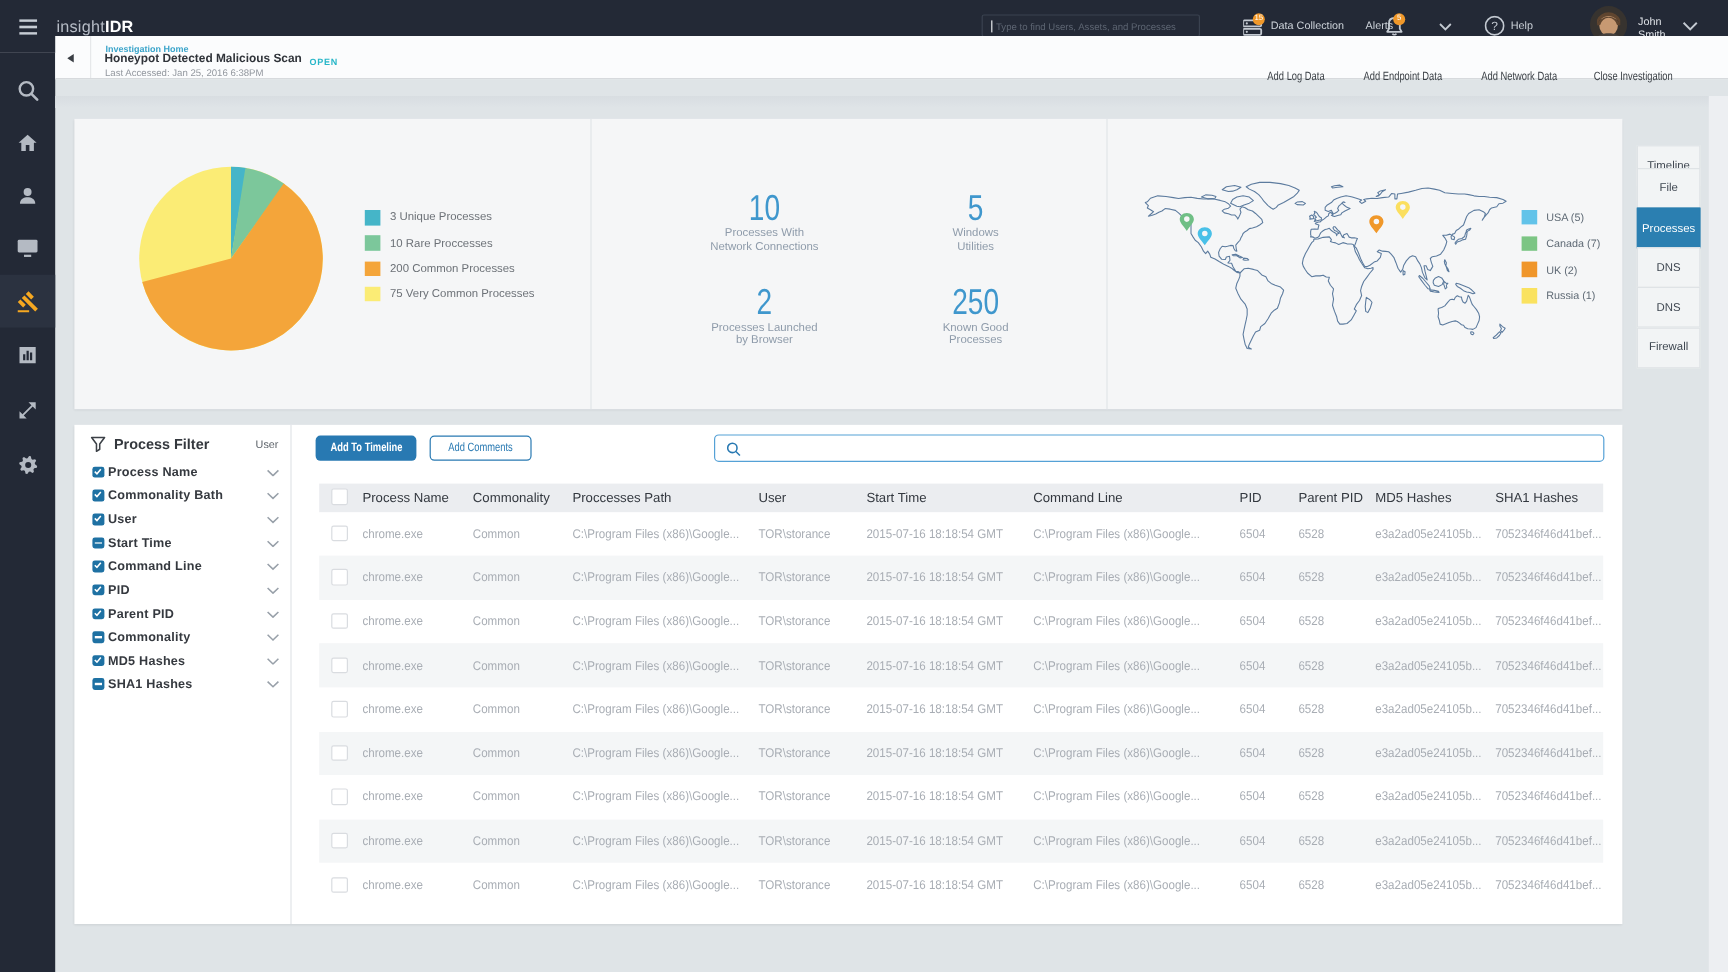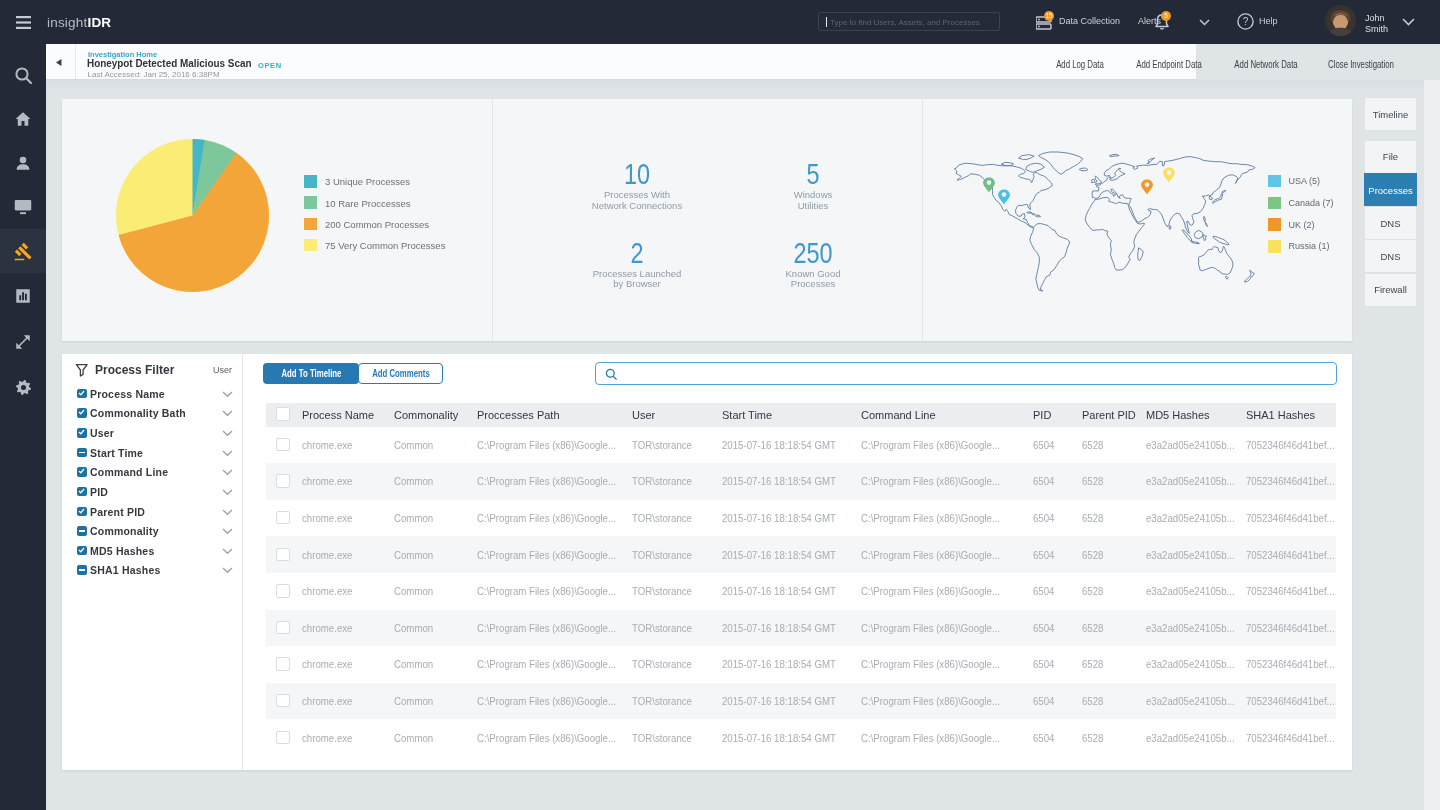--- a/index.html
+++ b/index.html
@@ -1,36 +1,36 @@
 <!DOCTYPE html>
 <html><head><meta charset="utf-8"><style>
 *{margin:0;padding:0;box-sizing:border-box}
 html,body{width:1440px;height:810px;overflow:hidden}
 body{font-family:"Liberation Sans",sans-serif;background:#dfe4e7;position:relative}
 .abs{position:absolute}
 .topbar{position:absolute;left:0;top:0;width:1440px;height:44px;background:#232936}
 .sidebar{position:absolute;left:0;top:44px;width:46px;height:766px;background:#232936}
-.subhead{position:absolute;left:46px;top:44px;width:1150px;height:36px;background:#fbfcfd;border-bottom:1px solid #d7dadd}
+.subhead{position:absolute;left:46px;top:30px;width:1394px;height:36px;background:#fbfcfd;border-bottom:1px solid #d7dadd}
 .panel1{position:absolute;left:62px;top:99px;width:1290px;height:242px;background:#f5f6f7;box-shadow:0 1px 2px rgba(0,0,0,.08)}
 .panel2{position:absolute;left:62px;top:354px;width:1290px;height:416px;background:#ffffff;box-shadow:0 1px 2px rgba(0,0,0,.08)}
 .vdiv{position:absolute;top:0;width:1px;height:100%;background:#e2e5e8}
 .tab{position:absolute;left:1364px;width:53px;height:34px;background:#f2f4f5;border:1px solid #dfe3e6;color:#3f4751;font-size:9.5px;display:flex;align-items:center;justify-content:center}
 .tab.on{background:#2b7fb1;border-color:#2b7fb1;color:#fff}
 .hlink{position:absolute;top:58.5px;font-size:10px;color:#3b4046;transform:translateX(-50%);white-space:nowrap}
 .sx{display:inline-block;transform:scaleX(0.78);transform-origin:center}
 .lgsq{position:absolute;width:12.5px;height:12.5px}
 .lgtx{position:absolute;font-size:9.5px;color:#6c7177;white-space:nowrap;transform:translateY(-50%)}
 .statnum{position:absolute;font-size:30px;color:#3f97cd;transform:translate(-50%,-50%)}
 .statlab{position:absolute;font-size:9.5px;color:#8e9baa;text-align:center;transform:translateX(-50%);line-height:10.8px;white-space:nowrap}
 .fitem{position:absolute;left:74px;width:160px;height:19.6px}
 .fcb{position:absolute;left:3px;top:5px;width:9.5px;height:9.5px;background:#1e71a3;border-radius:2px;color:#fff;text-align:center;line-height:9.5px;font-size:8px}
 .flab{position:absolute;left:16px;top:4px;font-size:10.5px;font-weight:bold;letter-spacing:0.2px;color:#35393f;white-space:nowrap}
 .fchev{position:absolute;left:148px;top:7px}
-.btn1{position:absolute;left:263px;top:363px;width:96px;height:21px;background:#2879b2;border-radius:4px;color:#fff;font-size:10px;font-weight:bold;text-align:center;line-height:21px}
-.btn2{position:absolute;left:358px;top:363px;width:85px;height:21px;background:#fff;border:1px solid #2879b2;border-radius:4px;color:#2879b2;font-size:10px;font-weight:bold;text-align:center;line-height:19px}
+.btn1{position:absolute;left:263px;top:363px;width:84px;height:21px;background:#2879b2;border-radius:4px;color:#fff;font-size:10px;font-weight:bold;text-align:center;line-height:21px}
+.btn2{position:absolute;left:358px;top:363px;width:85px;height:21px;background:#fff;border:1px solid #2879b2;border-radius:4px;color:#2879b2;font-size:10px;font-weight:normal;text-align:center;line-height:19px}
 .tsearch{position:absolute;left:595px;top:362px;width:742px;height:23px;background:#fff;border:1px solid #55a1d6;border-radius:4px}
 .thead{position:absolute;left:266px;top:403px;width:1070px;height:23.5px;background:#ebedf0}
 .trow{position:absolute;left:266px;width:1070px;height:36.6px}
 .rcb{position:absolute;left:10px;top:50%;margin-top:-7px;width:13.5px;height:13.5px;border:1px solid #d9dce0;border-radius:2px;background:#fff}
 .cell{position:absolute;top:50%;transform:translateY(-50%) scaleX(0.92);transform-origin:left center;font-size:10.5px;color:#a8adb4;white-space:nowrap}
 .hcell{position:absolute;top:50%;transform:translateY(-50%);font-size:11px;color:#33383f;white-space:nowrap}
 </style></head><body>
 <div class="topbar">
 <svg class="abs" style="left:16px;top:16px" width="15" height="13">
       <rect x="0" y="0" width="15" height="2.2" fill="#c6ccd4"></rect>
@@ -202,21 +202,21 @@
     <circle cx="0" cy="-1.4" r="2.3" fill="#f5f6f7"></circle>
   </svg>
 <div class="lgsq" style="left:1268px;top:174.8px;background:#62c3e9"></div>
 <div class="lgtx" style="left:1288.5px;top:181.0px;font-size:9px;color:#5f6a75">USA (5)</div>
 <div class="lgsq" style="left:1268px;top:196.6px;background:#7cc584"></div>
 <div class="lgtx" style="left:1288.5px;top:202.8px;font-size:9px;color:#5f6a75">Canada (7)</div>
 <div class="lgsq" style="left:1268px;top:218.4px;background:#f0962a"></div>
 <div class="lgtx" style="left:1288.5px;top:224.6px;font-size:9px;color:#5f6a75">UK (2)</div>
 <div class="lgsq" style="left:1268px;top:240.2px;background:#fae25f"></div>
 <div class="lgtx" style="left:1288.5px;top:246.4px;font-size:9px;color:#5f6a75">Russia (1)</div>
-<div class="tab" style="top:97px">Timeline</div>
+<div class="tab" style="top:121px">Timeline</div>
 <div class="tab" style="top:139.8px">File</div>
 <div class="tab on" style="top:173.0px">Processes</div>
 <div class="tab" style="top:206.2px">DNS</div>
 <div class="tab" style="top:239.4px">DNS</div>
 <div class="tab" style="top:272.6px">Firewall</div>
 <div class="panel2">
     <div class="vdiv" style="left:180px"></div>
   </div>
 <svg class="abs" style="left:75px;top:362.5px" width="13.5" height="14" viewBox="0 0 20 20">
     <path d="M2 2 L18 2 L12 10 L12 16.5 L8 19 V10 Z" fill="none" stroke="#3c4147" stroke-width="1.9" stroke-linejoin="round"></path>

